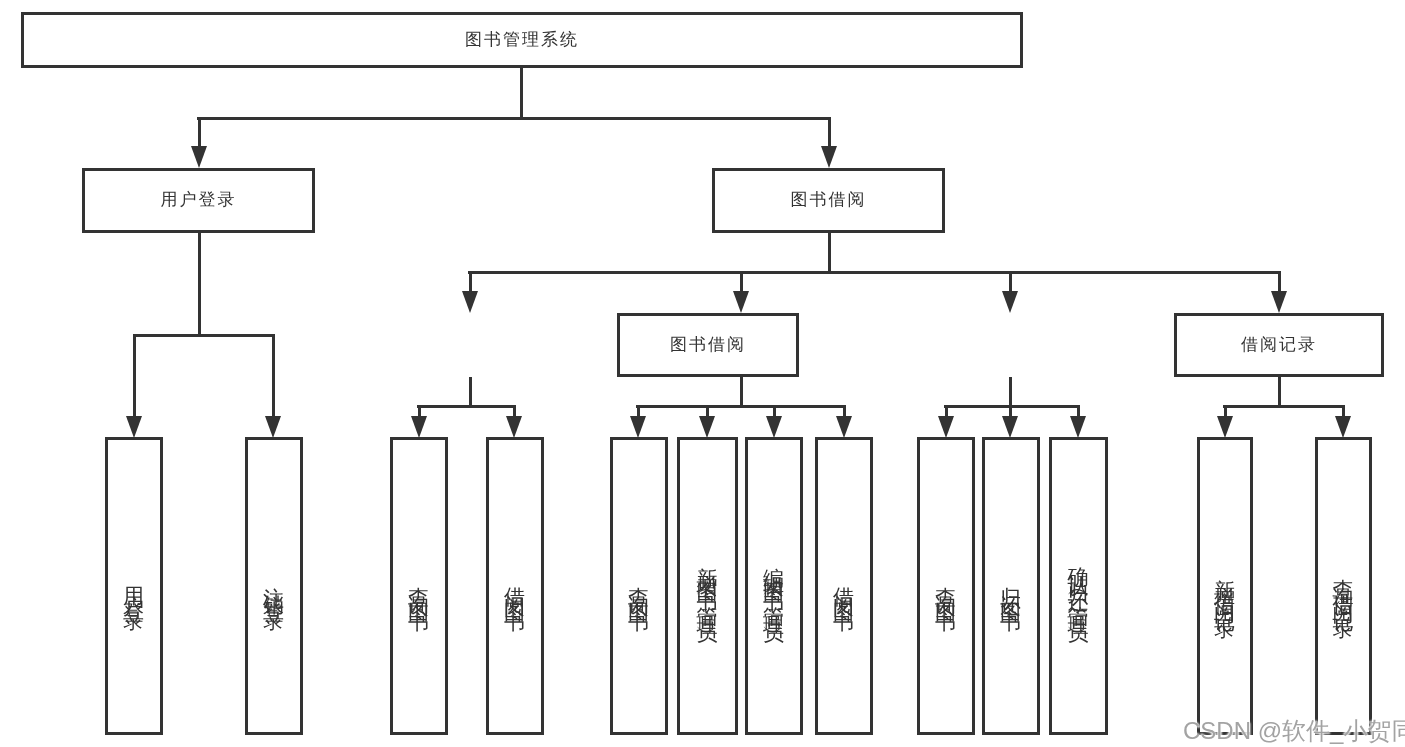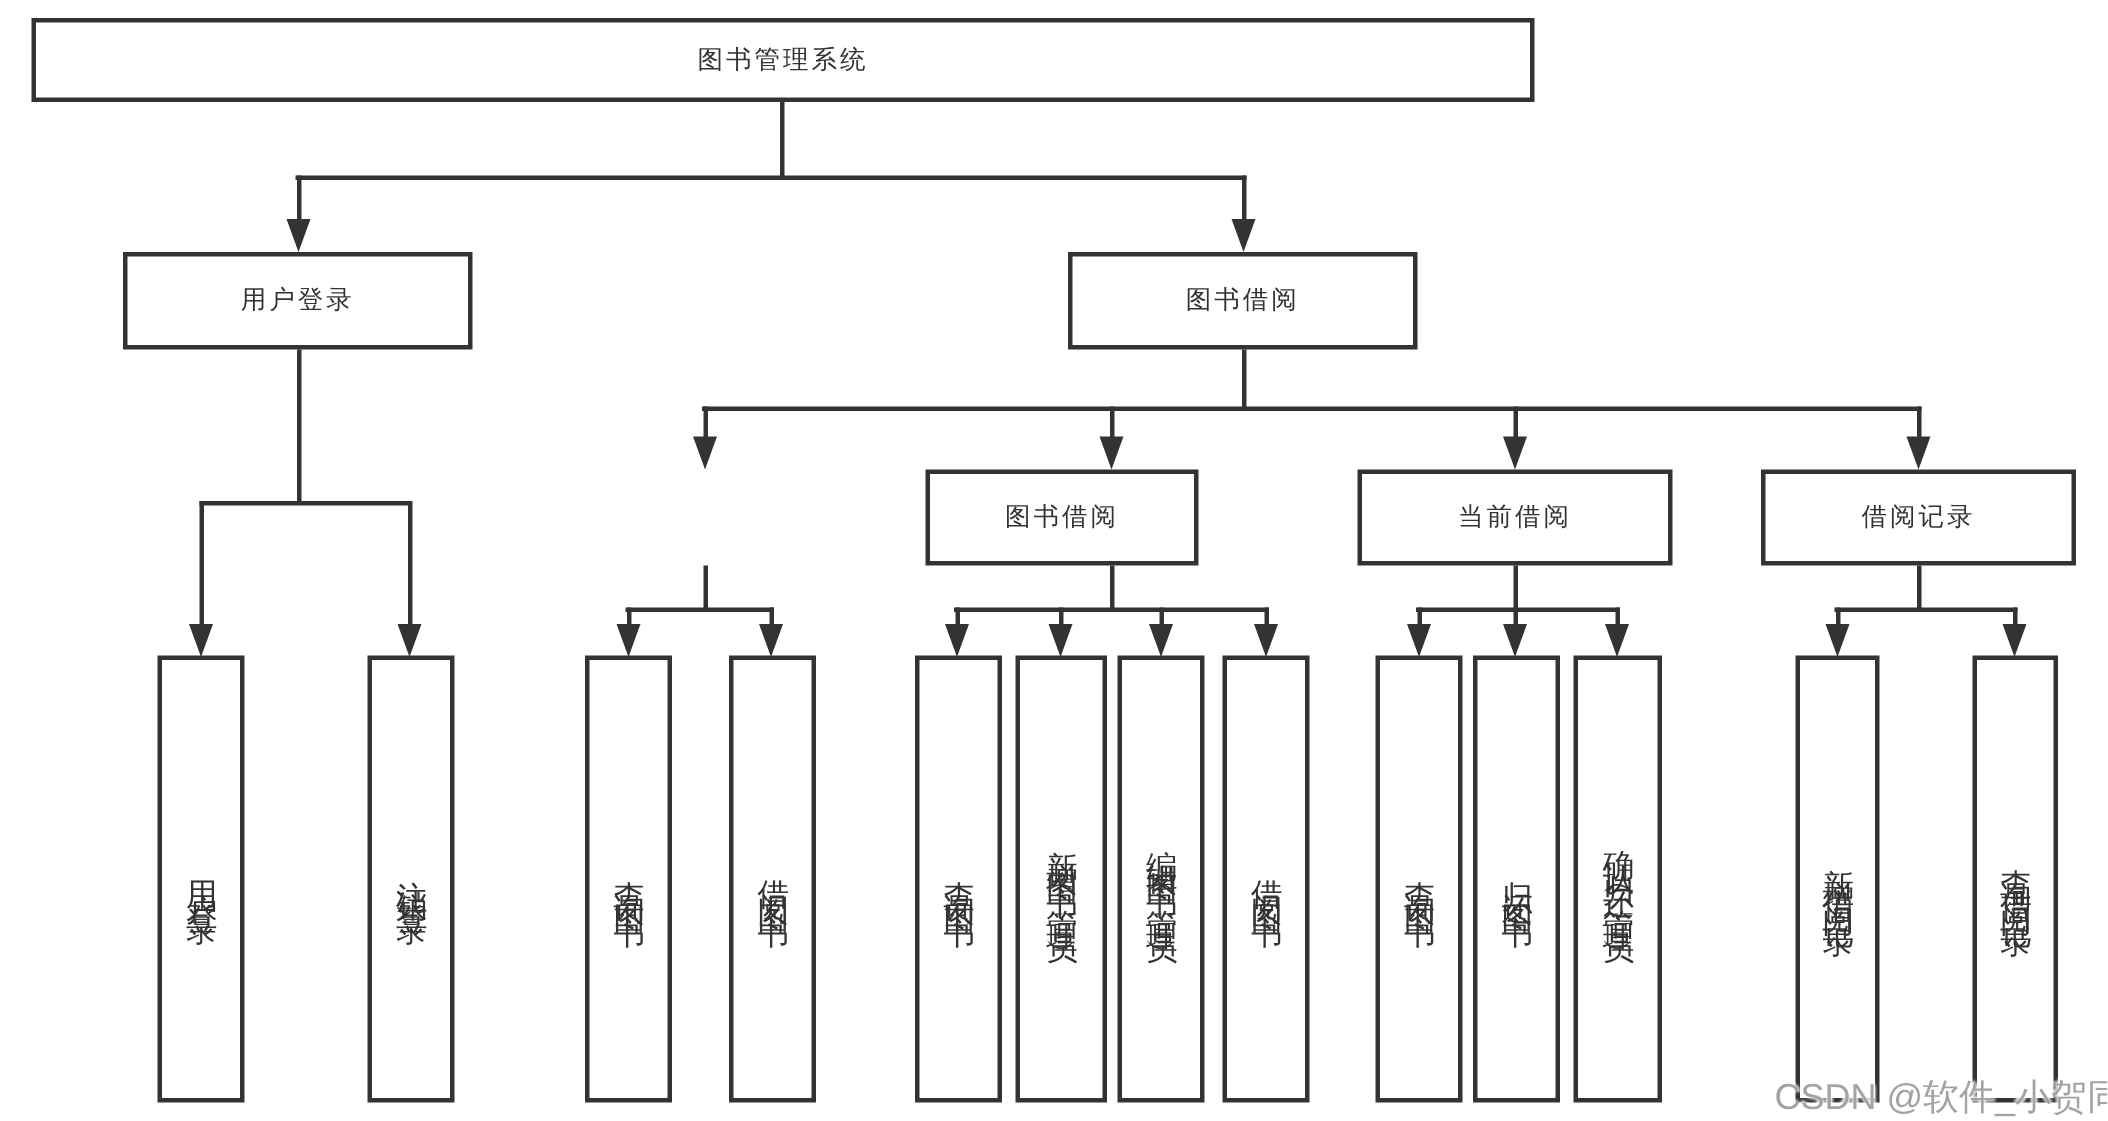--- a/index.html
+++ b/index.html
@@ -59,21 +59,20 @@
 <body>
 
 <div class="canvas">
 
   <div class="node" style="left:21px;top:12px;width:1002px;height:56px">图书管理系统</div>
 
   <div class="node" style="left:82px;top:168px;width:233px;height:65px">用户登录</div>
   <div class="node" style="left:712px;top:168px;width:233px;height:65px">图书借阅</div>
 
   <div class="node" style="left:617px;top:313px;width:182px;height:64px">图书借阅</div>
-  <div class="node" style="left:905px;top:313px;width:210px;height:64px">当前借阅</div>
   <div class="node" style="left:1174px;top:313px;width:210px;height:64px">借阅记录</div>
 
   <div class="node v" style="left:105px;top:437px;width:58px;height:298px">用户登录</div>
   <div class="node v" style="left:245px;top:437px;width:58px;height:298px">注销登录</div>
 
   <div class="node v" style="left:390px;top:437px;width:58px;height:298px">查询图书</div>
   <div class="node v" style="left:486px;top:437px;width:58px;height:298px">借阅图书</div>
 
   <div class="node v" style="left:610px;top:437px;width:58px;height:298px">查询图书</div>
   <div class="node v" style="left:677px;top:437px;width:61px;height:298px">新增图书（管理员）</div>

